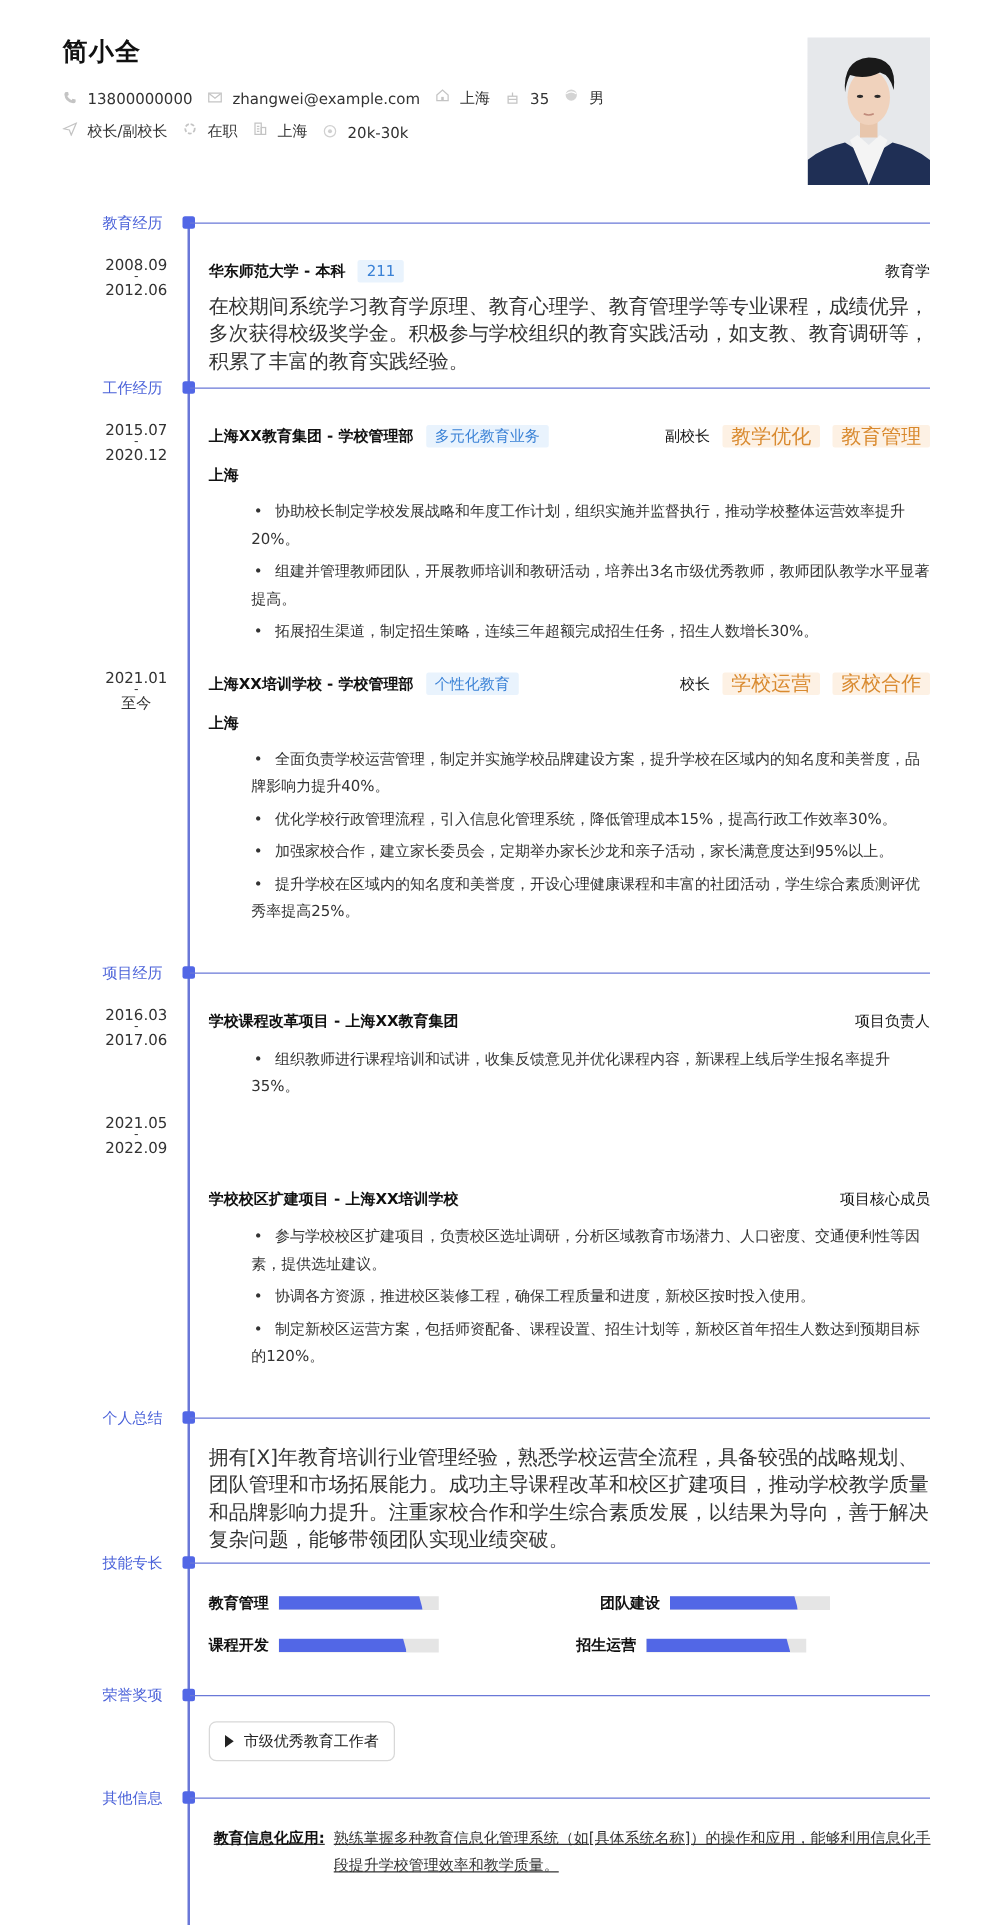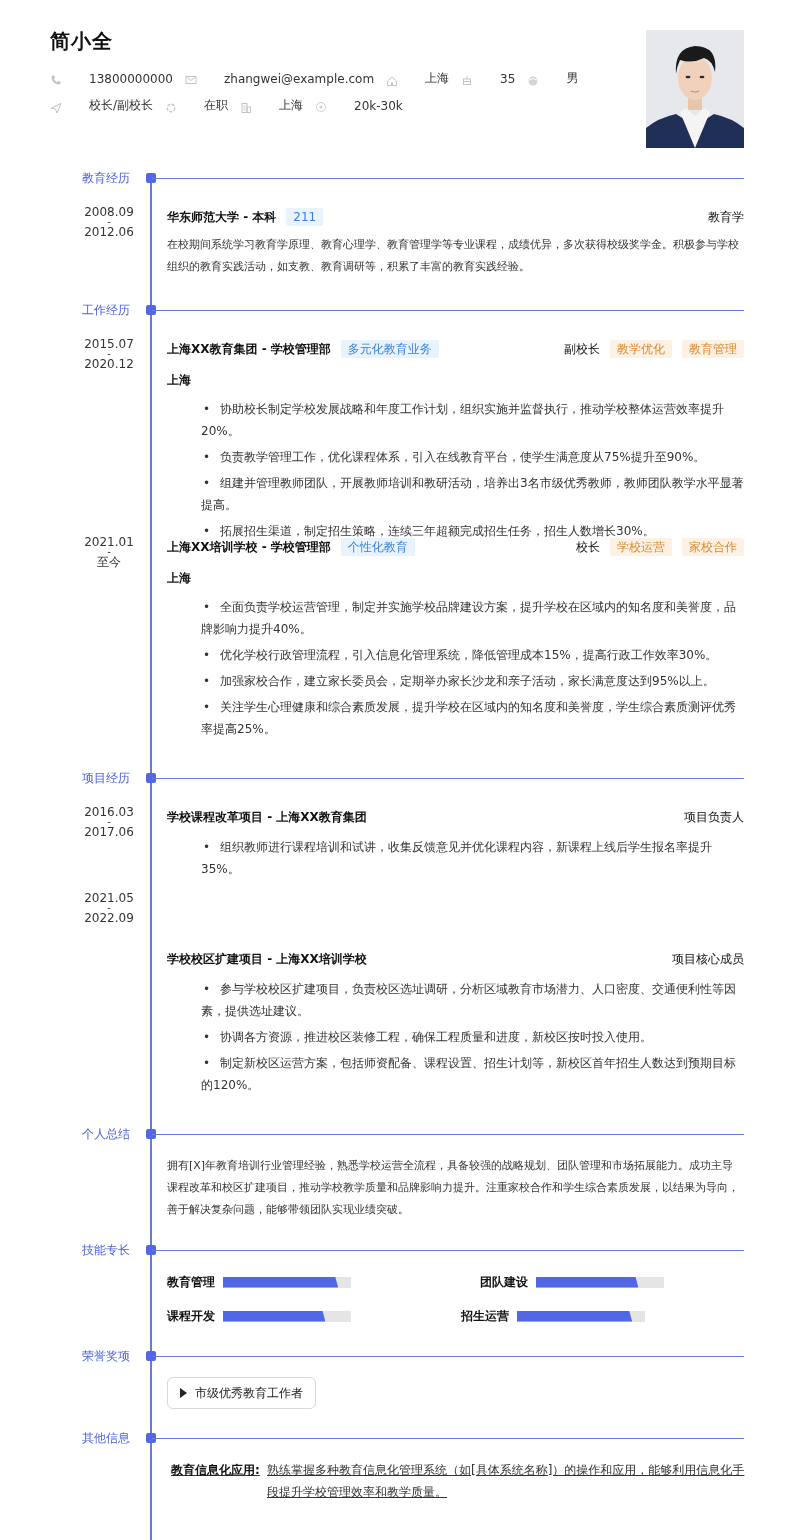--- a/index.html
+++ b/index.html
@@ -7,21 +7,21 @@
   body {
     width: 794px; height: 1540px; position: relative; overflow: hidden;
     font-family: "DejaVu Sans", "Liberation Sans", sans-serif;
     color: #222; font-size: 12px;
   }
   .header { position: absolute; left: 50px; top: 28px; width: 694px; height: 120px; }
   .name { position: absolute; left: 0; top: 0; font-size: 20px; font-weight: bold; color: #111; letter-spacing: 1px; }
   .info-row { position: absolute; left: 0; display: flex; align-items: center; font-size: 12px; color: #333; white-space: nowrap; }
   .info-row.r1 { top: 42px; }
   .info-row.r2 { top: 69px; }
-  .info-item { display: flex; align-items: flex-end; margin-right: 12px; gap: 19px; }
+  .info-item { display: flex; align-items: flex-start; margin-right: 12px; }
   .info-icon { width: 12px; height: 12px; margin-right: 8px; display: inline-block; }
   .info-icon svg { width: 12px; height: 12px; display: block; }
   .photo {
     position: absolute; left: 596px; top: 2px; width: 98px; height: 118px;
     background: linear-gradient(180deg, #e9ebee 0%, #e4e6ea 60%, #dfe2e6 100%); overflow: hidden;
   }
 
   .timeline-line { position: absolute; left: 150px; top: 178px; width: 2px; height: 1362px; background: #6a78d8; }
 
   .section { position: absolute; left: 0; width: 794px; }
@@ -29,24 +29,24 @@
   .sec-node { position: absolute; left: 146px; top: -5px; width: 10px; height: 10px; border-radius: 2px; background: #5267e6; }
   .sec-rule { position: absolute; left: 152px; top: 0; width: 592px; height: 1px; background: #6a78d8; }
 
   .date { position: absolute; left: 70px; width: 78px; text-align: center; font-size: 12px; color: #333; line-height: 12px; }
   .date .sep { display: block; font-size: 10px; line-height: 8px; }
   .date span { display: block; }
 
   .entry-head { position: absolute; left: 167px; width: 577px; height: 20px; display: flex; align-items: center; justify-content: space-between; }
   .entry-title { font-size: 12px; font-weight: bold; color: #111; display: flex; align-items: center; }
   .tag-blue { display: inline-block; margin-left: 10px; padding: 1px 7px; font-size: 12px; font-weight: normal; color: #3b82d6; background: #e9f3fd; border-radius: 2px; line-height: 16px; }
-  .tag-orange { display: inline-block; margin-left: 10px; padding: 1px 7px; font-size: 12px; color: #d98a2f; background: #fdf1e4; border-radius: 2px; line-height: 16px; }
+  .tag-orange { display: inline-block; margin-left: 10px; padding: 1px 7px; font-size: 16px; color: #d98a2f; background: #fdf1e4; border-radius: 2px; line-height: 16px; }
   .entry-right { display: flex; align-items: center; font-size: 12px; font-weight: normal; color: #111; }
   .loc { position: absolute; left: 167px; font-size: 12px; font-weight: bold; color: #111; }
-  .para { position: absolute; left: 167px; width: 577px; font-size: 11px; line-height: 22px; color: #333; }
+  .para { position: absolute; left: 167px; width: 577px; font-size: 16px; line-height: 22px; color: #333; }
   .bullets { position: absolute; left: 167px; width: 577px; list-style: none; }
   .bullets li { font-size: 12px; line-height: 22px; color: #333; margin-bottom: 4px; margin-left: 34px; }
   .bullets li::before { content: "•"; display: inline-block; width: 17px; padding-left: 2px; color: #333; }
 
   .skill { position: absolute; display: flex; align-items: center; height: 14px; }
   .skill-label { font-size: 12px; font-weight: bold; color: #111; width: 56px; }
   .skill-track { width: 128px; height: 11px; background: #e5e5e5; position: relative; }
   .skill-fill { position: absolute; left: 0; top: 0; height: 11px; background: #5267e6; clip-path: polygon(0 0, calc(100% - 3px) 0, 100% 100%, 0 100%); }
 
   .award { position: absolute; left: 167px; top: 1377px; height: 32px; padding: 0 12px; display: flex; align-items: center; border: 1px solid #d8d8d8; border-radius: 6px; font-size: 12px; color: #222; }
@@ -203,21 +203,20 @@
   </div>
   <div class="entry-right">
     <span>副校长</span>
     <span class="tag-orange">教学优化</span>
     <span class="tag-orange">教育管理</span>
   </div>
 </div>
 <div class="loc" style="top:372px;">上海</div>
 <ul class="bullets" style="top:398px;">
   <li>协助校长制定学校发展战略和年度工作计划，组织实施并监督执行，推动学校整体运营效率提升20%。</li>
-  <li>负责教学管理工作，优化课程体系，引入在线教育平台，使学生满意度从75%提升至90%。</li>
   <li>组建并管理教师团队，开展教师培训和教研活动，培养出3名市级优秀教师，教师团队教学水平显著提高。</li>
   <li>拓展招生渠道，制定招生策略，连续三年超额完成招生任务，招生人数增长30%。</li>
 </ul>
 
 <div class="date" style="top:536px;">
   <span>2021.01</span>
   <span class="sep">-</span>
   <span>至今</span>
 </div>
 <div class="entry-head" style="top:537px;justify-content:space-between;">
@@ -229,21 +228,21 @@
     <span>校长</span>
     <span class="tag-orange">学校运营</span>
     <span class="tag-orange">家校合作</span>
   </div>
 </div>
 <div class="loc" style="top:570px;">上海</div>
 <ul class="bullets" style="top:596px;">
   <li>全面负责学校运营管理，制定并实施学校品牌建设方案，提升学校在区域内的知名度和美誉度，品牌影响力提升40%。</li>
   <li>优化学校行政管理流程，引入信息化管理系统，降低管理成本15%，提高行政工作效率30%。</li>
   <li>加强家校合作，建立家长委员会，定期举办家长沙龙和亲子活动，家长满意度达到95%以上。</li>
-  <li>关注学生心理健康和综合素质发展，提升学校在区域内的知名度和美誉度，学生综合素质测评优秀率提高25%。</li>
+  <li>提升学校在区域内的知名度和美誉度，开设心理健康课程和丰富的社团活动，学生综合素质测评优秀率提高25%。</li>
 </ul>
 
 <div class="section" style="top:778px;">
   <div class="sec-title">项目经历</div>
   <div class="sec-node"></div>
   <div class="sec-rule"></div>
 </div>
 
 <div class="date" style="top:806px;">
   <span>2016.03</span>

